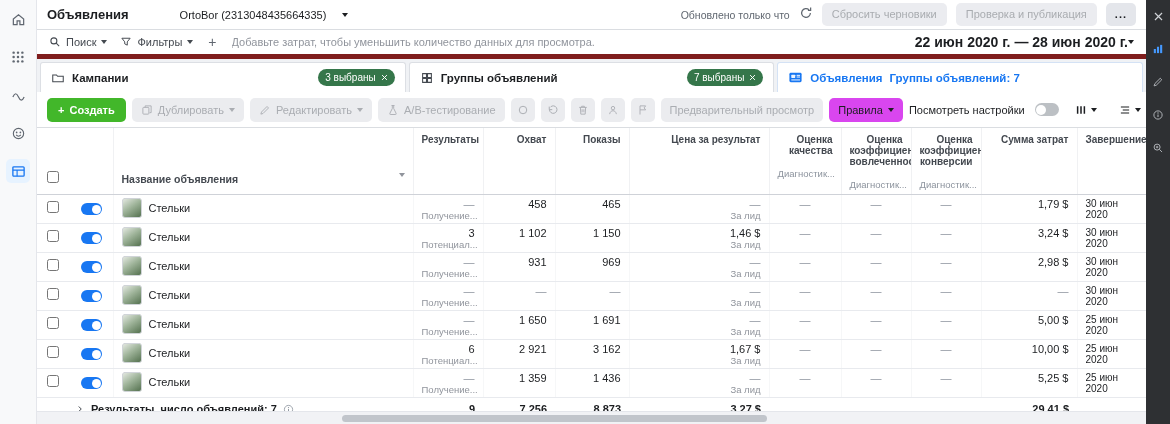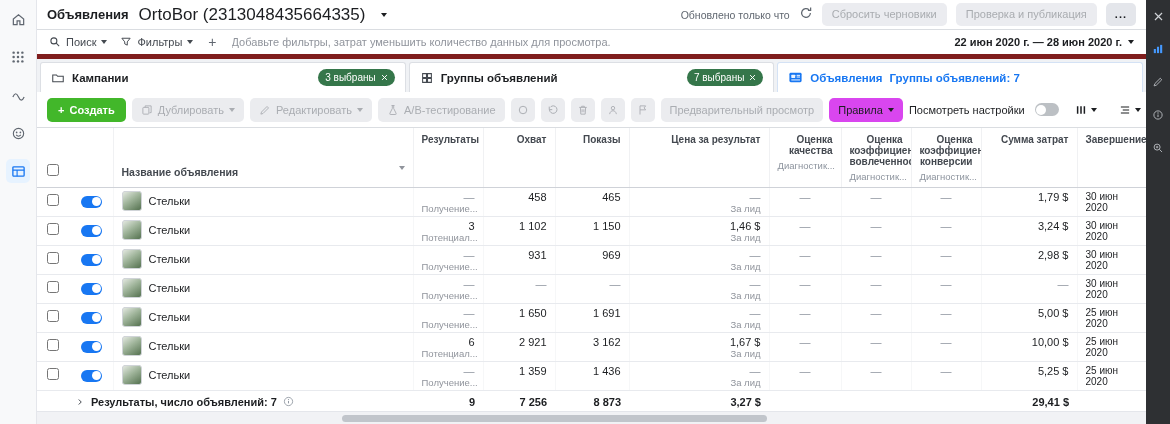--- a/index.html
+++ b/index.html
@@ -13,34 +13,34 @@
 
   
   .right-rail{width:24px;min-width:24px;background:#2e3033;display:flex;flex-direction:column;align-items:center;padding-top:7px;gap:15px;}
   .rrail-btn{width:18px;height:18px;display:flex;align-items:center;justify-content:center;color:#b0b3b8;cursor:pointer;}
 
   .main{flex:1;min-width:0;display:flex;flex-direction:column;background:#fff;}
 
   
   .topbar{height:30px;min-height:30px;display:flex;align-items:center;gap:10px;padding:0 10px;border-bottom:1px solid #dadde1;}
   .page-title{font-size:13px;font-weight:bold;}
-  .account-picker{display:flex;align-items:center;gap:16px;font-size:17px;cursor:pointer;}
+  .account-picker{display:flex;align-items:center;gap:16px;font-size:11px;cursor:pointer;margin-left:41px;}
   .topbar-right{margin-left:auto;display:flex;align-items:center;gap:9px;}
   .updated{font-size:10.5px;color:#606770;white-space:nowrap;}
   .btn{font-size:11px;line-height:1;padding:6px 10px;border-radius:5px;background:#e4e6eb;color:#1c1e21;border:none;white-space:nowrap;cursor:pointer;}
   .btn.disabled{color:#a9acb0;background:#ebecf0;}
   .btn.more{padding:6px 9px;font-weight:bold;letter-spacing:1px;}
   .caret{display:inline-block;width:0;height:0;border-left:3.5px solid transparent;border-right:3.5px solid transparent;border-top:4px solid currentColor;}
 
   
   .filterbar{height:29px;min-height:29px;display:flex;align-items:center;gap:13px;padding:0 12px;border-bottom:5px solid #7f1d1d;}
   .chip{display:flex;align-items:center;gap:5px;font-size:11px;color:#444950;cursor:pointer;white-space:nowrap;}
   .plusbtn{font-size:14px;color:#606770;background:none;border:none;line-height:1;padding:0 2px;cursor:pointer;}
   .hint{font-size:11px;color:#90949c;white-space:nowrap;overflow:hidden;text-overflow:ellipsis;}
-  .daterange{margin-left:auto;display:flex;align-items:center;gap:6px;font-size:11px;font-weight:bold;white-space:nowrap;cursor:pointer;}
+  .daterange{margin-left:auto;display:flex;align-items:center;font-size:14px;font-weight:bold;white-space:nowrap;cursor:pointer;}
 
   
   .tabsrow{height:33px;min-height:33px;background:#f0f2f5;display:flex;gap:3px;padding:3px 3px 0;}
   .tab{flex:1;background:#fff;border:1px solid #dcdfe4;border-bottom:none;border-radius:3px 3px 0 0;display:flex;align-items:center;gap:7px;padding:0 10px;font-size:11.5px;min-width:0;cursor:pointer;}
   .tab-label{font-weight:bold;white-space:nowrap;}
   .tab.active{color:#1877f2;border-color:#d4e2f5;}
   .tab.active .tab-label,.tab.active .tab-sub{color:#1877f2;font-weight:bold;}
   .tab-sub{white-space:nowrap;}
   .badge{margin-left:auto;font-size:10px;color:#fff;background:#35764a;border-radius:10px;padding:3px 7px;display:flex;align-items:center;gap:5px;white-space:nowrap;cursor:pointer;}
 
@@ -57,21 +57,21 @@
   .text-btn{display:flex;align-items:center;gap:4px;font-size:11px;background:none;border:none;color:#1c1e21;cursor:pointer;white-space:nowrap;}
 
   
   .tablewrap{flex:1;overflow:hidden;}
   table{border-collapse:collapse;table-layout:fixed;width:1110px;}
   thead th{height:59px;vertical-align:top;padding:6px 8px 4px;font-size:10px;font-weight:bold;color:#444950;text-align:right;border-bottom:1px solid #cfd2d8;border-left:1px solid #f0f1f3;overflow:hidden;}
   thead th.c-check,thead th.c-toggle{border-left:none;}
   th.c-check{vertical-align:bottom;padding:0 0 9px 10px;text-align:left;}
   th.h-name{text-align:left;vertical-align:bottom;padding-bottom:9px;font-size:10.5px;}
   .h-name-inner{display:flex;align-items:flex-start;justify-content:space-between;gap:40px;}
-  .th-sub{display:block;font-weight:normal;color:#8d949e;font-size:9.5px;margin-top:4px;text-align:left;}
+  .th-sub{display:block;font-weight:normal;color:#8d949e;font-size:9.5px;margin-top:12px;text-align:left;}
   tbody td{height:27px;padding:3px 8px 2px;border-bottom:1px solid #e8eaee;vertical-align:top;font-size:11px;border-left:1px solid #f6f7f8;}
   tbody td.c-check,tbody td.c-toggle{border-left:none;}
   td.num{text-align:right;}
   .val{line-height:12px;}
   .sub{font-size:9.5px;color:#90949c;line-height:10px;margin-top:1px;}
   td.mid{text-align:center;}
   td.date{font-size:10px;}
   td.c-check{padding:6px 0 0 10px;}
   td.c-toggle{padding-top:8px;}
   input[type=checkbox]{width:12px;height:12px;margin:0;}
@@ -167,21 +167,21 @@
         <span class="caret"></span>
       </span>
       <span class="chip">
         <svg width="12" height="12" viewBox="0 0 16 16">
             <path d="M2.5 3h11L9.7 7.8V12.2L6.3 10.5V7.8z" fill="none" stroke="#444950" stroke-width="1.3"></path>
           </svg>
         <span>Фильтры</span>
         <span class="caret"></span>
       </span>
       <button class="plusbtn">+</button>
-      <span class="hint">Добавьте фильтры, затрат уменьшить количество данных для просмотра.</span>
+      <span class="hint">Добавьте затрат, чтобы уменьшить количество данных для просмотра.</span>
       <span class="daterange">
         <span>22 июн 2020 г. — 28 июн 2020 г.</span>
         <span class="caret"></span>
       </span>
     </div>
 
     <div class="tabsrow">
       <div class="tab">
         <svg width="14" height="14" viewBox="0 0 16 16">
             <path d="M2 4.5h4.2l1.4 1.6H14V12.3H2z" fill="none" stroke="#444950" stroke-width="1.2"></path>

